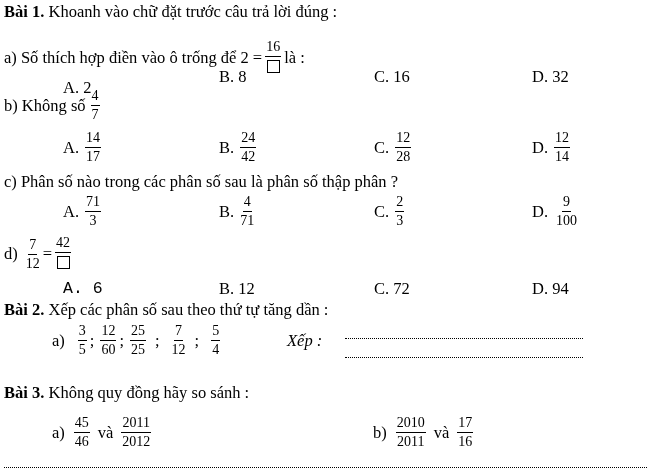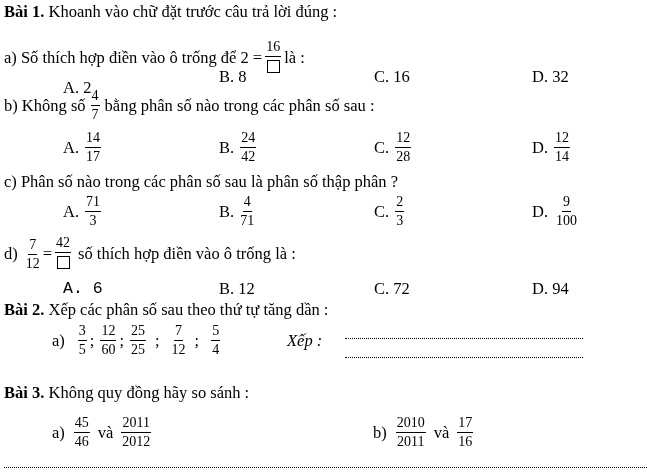--- a/index.html
+++ b/index.html
@@ -42,21 +42,20 @@
 <div class="abs" style="left:219px; top:67px;">B. 8</div>
 <div class="abs" style="left:374px; top:67px;">C. 16</div>
 <div class="abs" style="left:532px; top:67px;">D. 32</div>
 
 <div class="abs line" style="left:4px; top:89px;">
   <span>b) Không số</span>
   <span class="frac" style="margin:0 5px;">
     <span class="num">4</span>
     <span class="den">7</span>
   </span>
-  <span>bằng phân số nào trong các phân số sau :</span>
 </div>
 <div class="abs line" style="left:63px; top:131px;">
   <span>A.</span>
   <span class="frac" style="margin-left:6px;">
       <span class="num">14</span>
       <span class="den">17</span>
     </span>
 </div>
 <div class="abs line" style="left:219px; top:131px;">
   <span>B.</span>
@@ -114,21 +113,20 @@
   <span>d)</span>
   <span class="frac" style="margin-left:8px;">
       <span class="num">7</span>
       <span class="den">12</span>
     </span>
   <span>=</span>
   <span class="frac">
     <span class="num">42</span>
     <span class="den"><span class="box"></span></span>
   </span>
-  <span style="margin-left:4px;">số thích hợp điền vào ô trống là :</span>
 </div>
 <div class="abs" style="left:63px; top:279px;font-family:Liberation Mono, monospace;">A. 6</div>
 <div class="abs" style="left:219px; top:279px;">B. 12</div>
 <div class="abs" style="left:374px; top:279px;">C. 72</div>
 <div class="abs" style="left:532px; top:279px;">D. 94</div>
 
 <div class="abs" style="left:4px; top:300px;">
   <b>Bài 2.</b><span> Xếp các phân số sau theo thứ tự tăng dần :</span>
 </div>
 <div class="abs line" style="left:52px; top:324px;">

